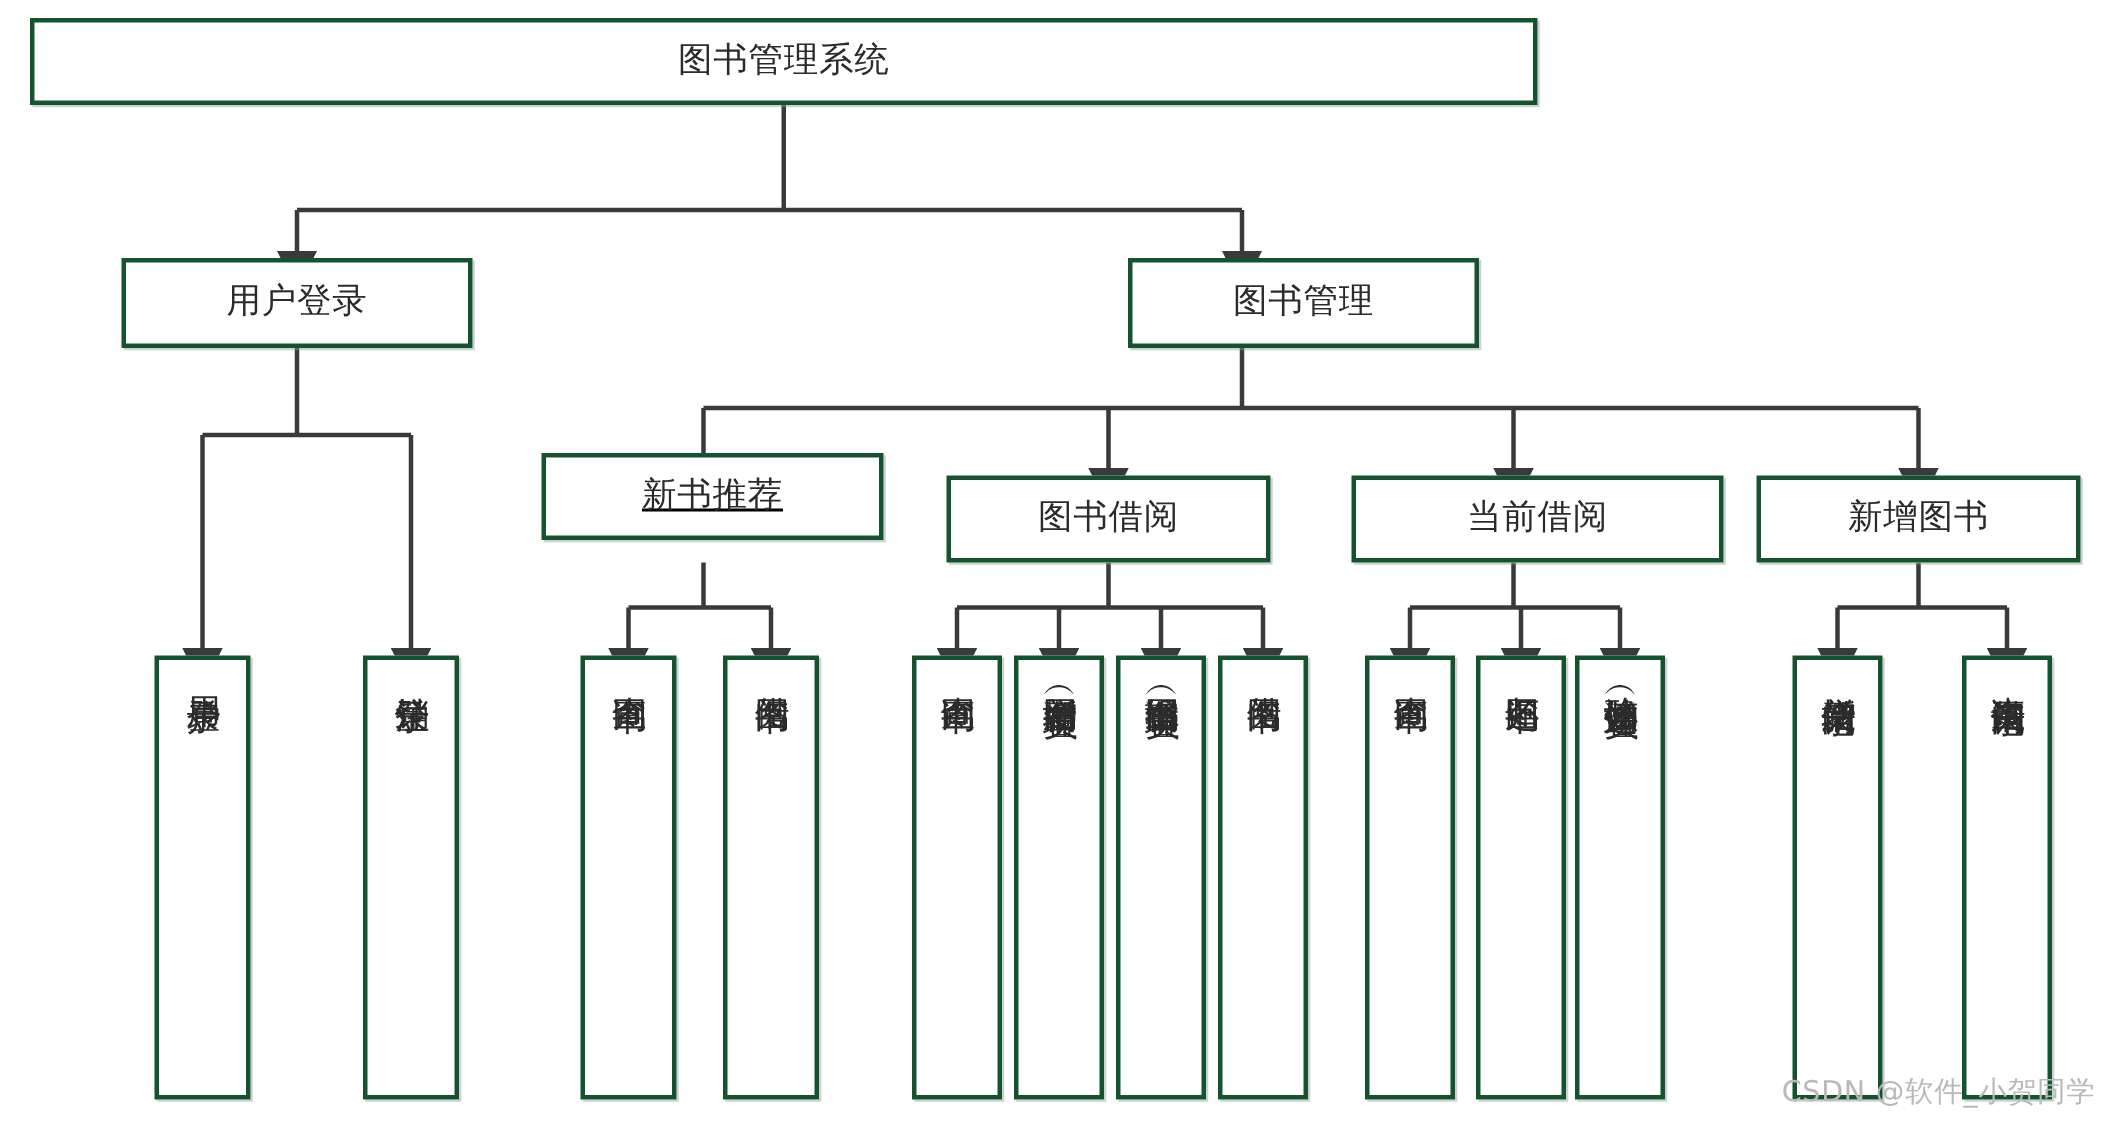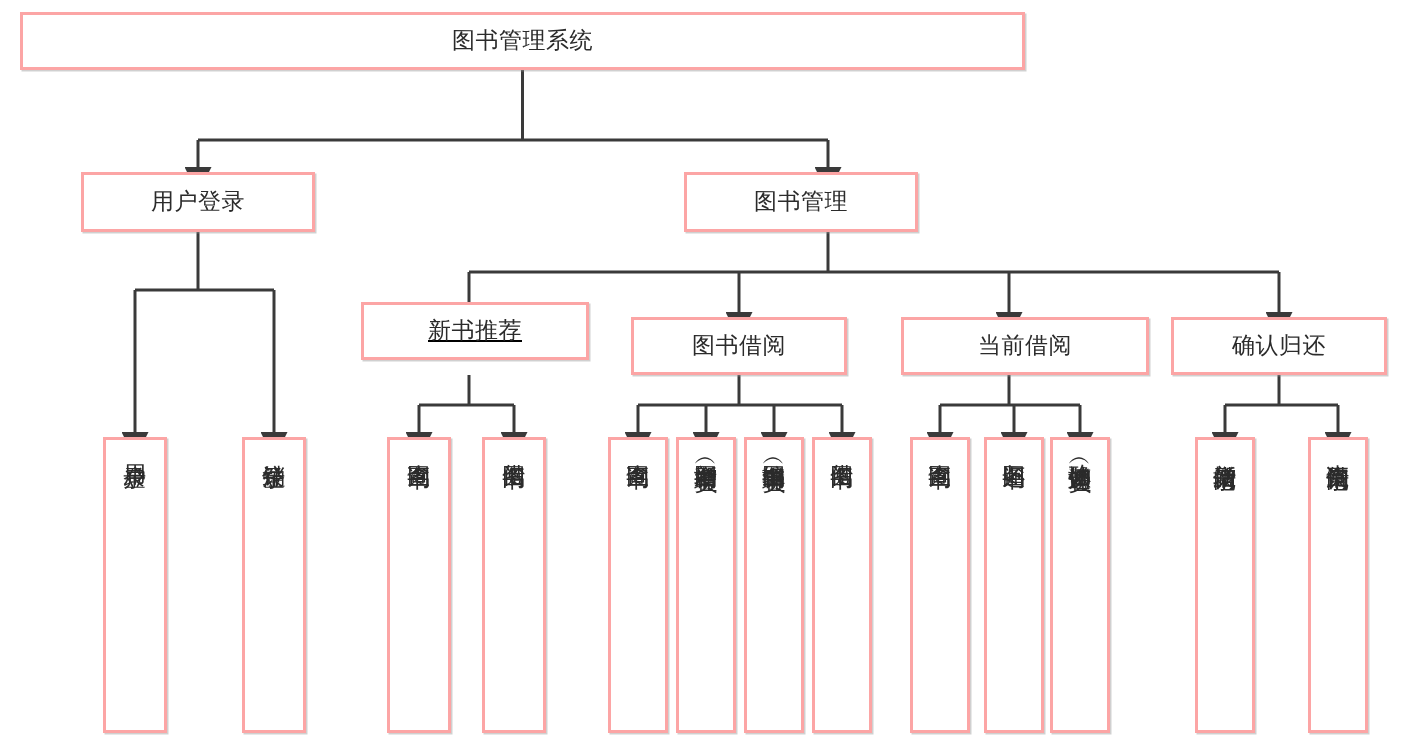--- a/index.html
+++ b/index.html
@@ -16,21 +16,21 @@
   }
   #diagram-root {
     position: relative;
     width: 1405px;
     height: 747px;
     background: #ffffff;
   }
   .node-box {
     position: absolute;
     box-sizing: border-box;
-    border: 3px solid #fca5a5;
+    border: 3px solid #14532d;
     background: #ffffff;
     display: flex;
     align-items: center;
     justify-content: center;
     box-shadow: 1.5px 1.5px 0 rgba(150,150,150,0.45);
   }
   .node-label-h {
     font-size: 23px;
     line-height: 1.2;
     color: #2b2b2b;
@@ -116,40 +116,40 @@
         <line x1="1338" y1="405" x2="1338" y2="435" marker-end="url(#arrowhead)"></line>
       </g>
   </svg>
   <div id="node-layer">
       <div class="node-box" style="left: 20px; top: 12px; width: 1005px; height: 58px;">
         <span class="node-label-h">图书管理系统</span>
       </div>
       <div class="node-box" style="left: 81px; top: 172px; width: 234px; height: 60px;">
         <span class="node-label-h">用户登录</span>
       </div>
-      <div class="node-box" style="left: 684px; top: 172px; width: 234px; height: 60px;">
+      <div class="node-box" style="left: 752px; top: 172px; width: 234px; height: 60px;">
         <span class="node-label-h">图书管理</span>
       </div>
       <div class="node-box leaf-box" style="left: 103px; top: 437px; width: 64px; height: 296px;">
         <span class="node-label-v">用户登录</span>
       </div>
       <div class="node-box leaf-box" style="left: 242px; top: 437px; width: 64px; height: 296px;">
         <span class="node-label-v">注销登录</span>
       </div>
       <div class="node-box" style="left: 361px; top: 302px; width: 228px; height: 58px; text-decoration: underline;">
         <span class="node-label-h">新书推荐</span>
       </div>
       <div class="node-box" style="left: 631px; top: 317px; width: 216px; height: 58px; align-items: center;">
         <span class="node-label-h">图书借阅</span>
       </div>
       <div class="node-box" style="left: 901px; top: 317px; width: 248px; height: 58px;">
         <span class="node-label-h">当前借阅</span>
       </div>
       <div class="node-box" style="left: 1171px; top: 317px; width: 216px; height: 58px;">
-        <span class="node-label-h">确认归还</span>
+        <span class="node-label-h">新增图书</span>
       </div>
       <div class="node-box leaf-box" style="left: 387px; top: 437px; width: 64px; height: 296px;">
         <span class="node-label-v">查询图书</span>
       </div>
       <div class="node-box leaf-box" style="left: 482px; top: 437px; width: 64px; height: 296px;">
         <span class="node-label-v">借阅图书</span>
       </div>
       <div class="node-box leaf-box" style="left: 608px; top: 437px; width: 60px; height: 296px;">
         <span class="node-label-v">查询图书</span>
       </div>
@@ -171,13 +171,14 @@
       <div class="node-box leaf-box" style="left: 1050px; top: 437px; width: 60px; height: 296px;">
         <span class="node-label-v">确认归还（管理员）</span>
       </div>
       <div class="node-box leaf-box" style="left: 1195px; top: 437px; width: 60px; height: 296px;">
         <span class="node-label-v">新增借阅记录</span>
       </div>
       <div class="node-box leaf-box" style="left: 1308px; top: 437px; width: 60px; height: 296px;">
         <span class="node-label-v">查询借阅记录</span>
       </div>
     </div>
+  <div class="watermark">CSDN @软件_小贺同学</div>
 </div>
 
 </body></html>

